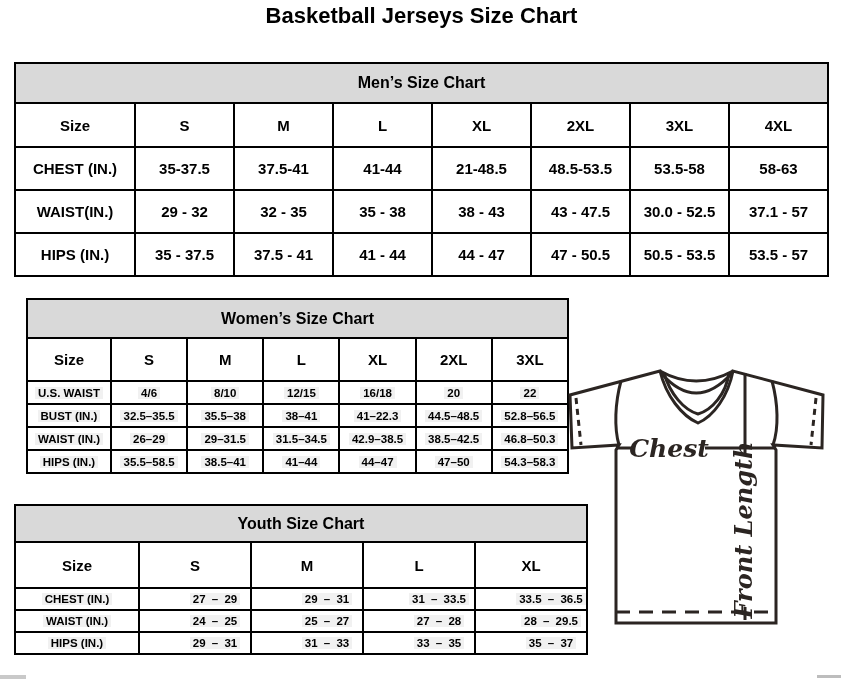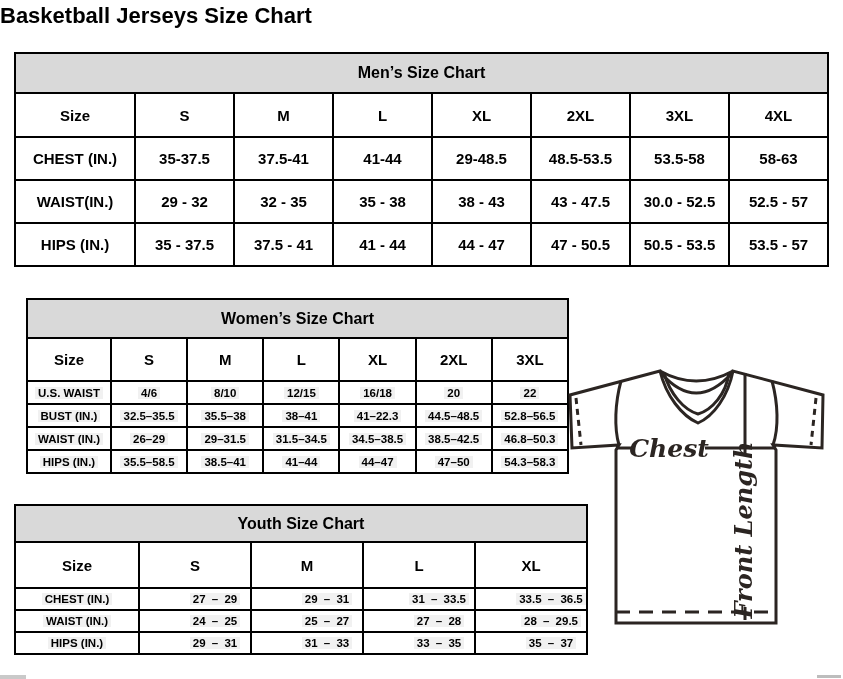--- a/index.html
+++ b/index.html
@@ -1,25 +1,25 @@
 <!DOCTYPE html>
 <html><head>
 <meta charset="utf-8">
 <style>
   html,body{margin:0;padding:0;background:#fff;}
   .canvas{
     position:relative;width:843px;height:679px;background:#ffffff;overflow:hidden;
     font-family:"Liberation Sans","DejaVu Sans",sans-serif;color:#000;
   }
   .page-title{
-    position:absolute;top:3px;left:0;width:100%;
+    position:absolute;top:3px;left:0;width:100%;text-align:center;
     font-size:22px;font-weight:bold;letter-spacing:0;
   }
   .size-table-wrap{position:absolute;}
-  .size-table-wrap.mens{left:14px;top:52px;width:815px;}
+  .size-table-wrap.mens{left:14px;top:62px;width:815px;}
   .size-table-wrap.womens{left:14px;top:298px;width:543px;padding-left:12px;}
   .size-table-wrap.youth{left:14px;top:504px;width:574px;}
   table.size-table{
     width:100%;border-collapse:collapse;table-layout:fixed;
   }
   table.size-table th,table.size-table td{
     border:2px solid #000;text-align:center;vertical-align:middle;
     font-weight:bold;padding:0;overflow:hidden;white-space:nowrap;
   }
   tr.band-row th{background:#d9d9d9;font-size:16px;}
@@ -81,34 +81,34 @@
             <th>3XL</th>
             <th>4XL</th>
           </tr>
         </thead>
         <tbody>
           <tr>
             <th><span class="hl">CHEST (IN.)</span></th>
             <td><span class="hl">35-37.5</span></td>
             <td><span class="hl">37.5-41</span></td>
             <td><span class="hl">41-44</span></td>
-            <td><span class="hl">29-48.5</span></td>
+            <td><span class="hl">21-48.5</span></td>
             <td><span class="hl">48.5-53.5</span></td>
             <td><span class="hl">53.5-58</span></td>
             <td><span class="hl">58-63</span></td>
           </tr>
           <tr>
             <th><span class="hl">WAIST(IN.)</span></th>
             <td><span class="hl">29 - 32</span></td>
             <td><span class="hl">32 - 35</span></td>
             <td><span class="hl">35 - 38</span></td>
             <td><span class="hl">38 - 43</span></td>
             <td><span class="hl">43 - 47.5</span></td>
             <td><span class="hl">30.0 - 52.5</span></td>
-            <td><span class="hl">52.5 - 57</span></td>
+            <td><span class="hl">37.1 - 57</span></td>
           </tr>
           <tr>
             <th><span class="hl">HIPS (IN.)</span></th>
             <td><span class="hl">35 - 37.5</span></td>
             <td><span class="hl">37.5 - 41</span></td>
             <td><span class="hl">41 - 44</span></td>
             <td><span class="hl">44 - 47</span></td>
             <td><span class="hl">47 - 50.5</span></td>
             <td><span class="hl">50.5 - 53.5</span></td>
             <td><span class="hl">53.5 - 57</span></td>
@@ -159,21 +159,21 @@
             <td><span class="hl">38–41</span></td>
             <td><span class="hl">41–22.3</span></td>
             <td><span class="hl">44.5–48.5</span></td>
             <td><span class="hl">52.8–56.5</span></td>
           </tr>
           <tr>
             <th><span class="hl">WAIST (IN.)</span></th>
             <td><span class="hl">26–29</span></td>
             <td><span class="hl">29–31.5</span></td>
             <td><span class="hl">31.5–34.5</span></td>
-            <td><span class="hl">34.5–38.5</span></td>
+            <td><span class="hl">42.9–38.5</span></td>
             <td><span class="hl">38.5–42.5</span></td>
             <td><span class="hl">46.8–50.3</span></td>
           </tr>
           <tr>
             <th><span class="hl">HIPS (IN.)</span></th>
             <td><span class="hl">35.5–58.5</span></td>
             <td><span class="hl">38.5–41</span></td>
             <td><span class="hl">41–44</span></td>
             <td><span class="hl">44–47</span></td>
             <td><span class="hl">47–50</span></td>

